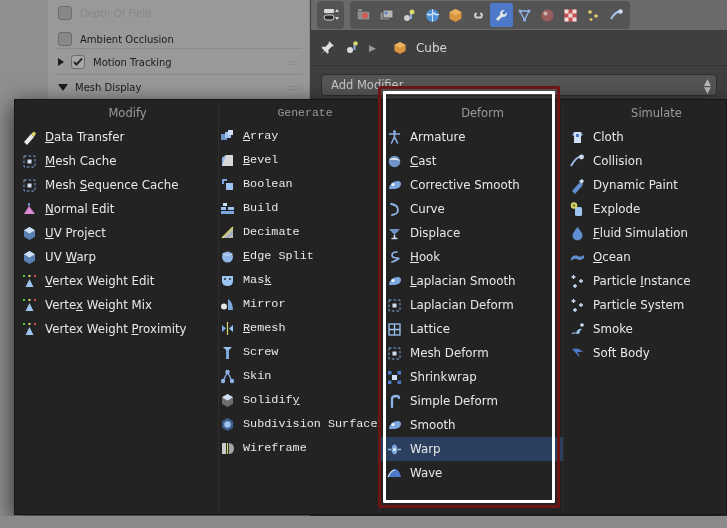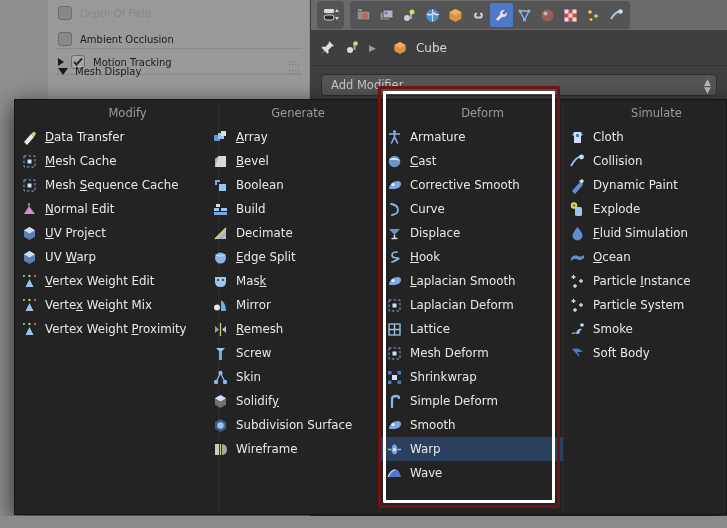--- a/index.html
+++ b/index.html
@@ -131,21 +131,21 @@
         <svg width="12" height="12" viewBox="0 0 12 12" style="position:absolute;left:0;top:0;">
           <path d="M2 6 L4.5 8.5 L10 2.5" stroke="#2a2a2a" stroke-width="2" fill="none"></path>
         </svg>
       </div>
       <span class="lp-label">Motion Tracking</span>
       <span class="lp-grip"></span>
     </div>
 
     <div class="lp-sep" style="top:74px;"></div>
 
-    <div class="lp-row" style="top:58px;">
+    <div class="lp-row" style="top:74px;">
       <div class="lp-tri down"></div>
       <span class="lp-label">Mesh Display</span>
       <span class="lp-grip"></span>
     </div>
 
     <div style="position:absolute;left:14px;top:108px;width:240px;color:#7c7c7c;font-size:11px;opacity:.55;">
       <div style="margin-bottom:6px;">Sharp</div>
       <div style="margin-bottom:6px;">Bevel</div>
       <div style="margin-bottom:6px;">Edge Info</div>
       <div style="margin-bottom:6px;">Face Info</div>
@@ -475,21 +475,21 @@
             <path d="M8.5 6 l4 8 h-8 z" fill="#9cc4f0"></path>
             <rect x="2" y="2" width="2" height="2" fill="#4bd04b"></rect>
             <rect x="7.5" y="2" width="2" height="2" fill="#d7d76a"></rect>
             <rect x="13" y="2" width="2" height="2" fill="#d05050"></rect>
           </svg>
         </span>
       <span class="lbl">Vertex Weight <u>P</u>roximity</span>
     </div>
   </div>
 
-  <div class="col" style="left:191px; width:162px;">
+  <div class="col" style="left:198px; width:162px;font-family:Liberation Mono, monospace;">
     <div class="colhdr">Generate</div>
     <div class="mi">
       <span class="ico">
           <svg width="17" height="17" viewBox="0 0 17 17">
             <rect x="2" y="6" width="6" height="6" fill="#6d93c9"></rect>
             <rect x="6" y="4" width="6" height="6" fill="#9cc4f0"></rect>
             <rect x="9" y="2" width="5" height="5" fill="#cfe0f5"></rect>
           </svg>
         </span>
       <span class="lbl"><u>A</u>rray</span>

